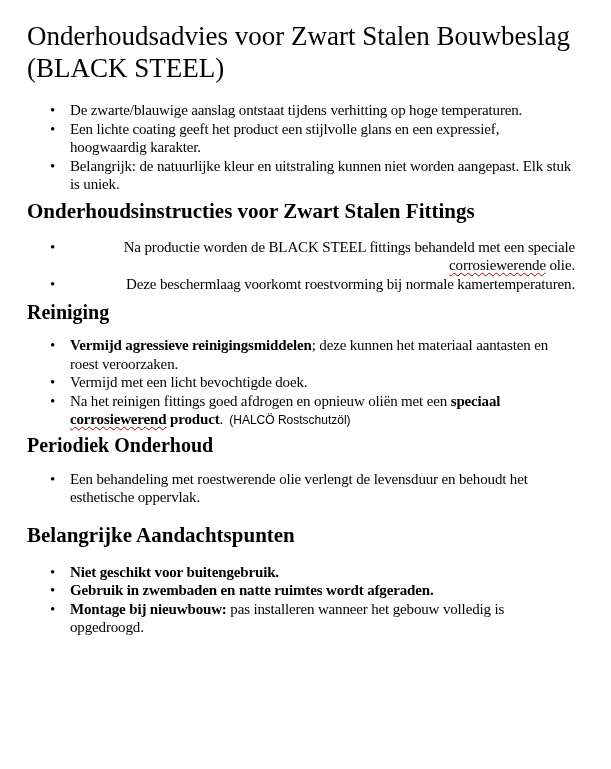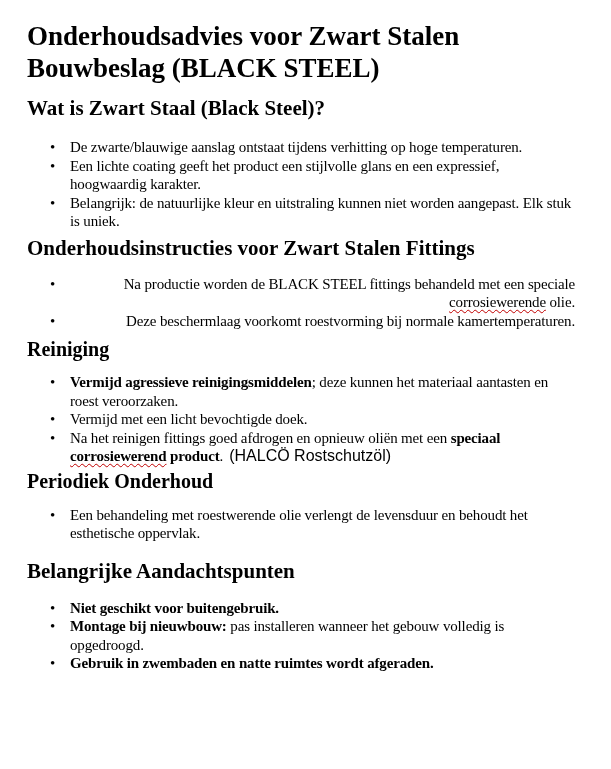--- a/index.html
+++ b/index.html
@@ -9,21 +9,21 @@
     background: #ffffff;
     color: #000000;
     font-family: "Liberation Serif", serif;
     overflow: hidden;
   }
   .page { padding: 20px 36px 0 27px; }
   h1 {
     margin: 0;
     font-size: 27px;
     line-height: 32px;
-    font-weight: bold;
+    font-weight: normal;
   }
   h2 {
     margin: 0;
     font-size: 21px;
     line-height: 25px;
     font-weight: bold;
   }
   h3 {
     margin: 0;
     font-size: 20px;
@@ -50,32 +50,31 @@
   .b { font-weight: bold; }
   .sp {
     text-decoration-line: underline;
     text-decoration-style: wavy;
     text-decoration-color: #c00000;
     text-decoration-thickness: 1px;
     text-underline-offset: 2px;
   }
   .note {
     font-family: "Liberation Sans", sans-serif;
-    font-size: 16px;
+    font-size: 12px;
     letter-spacing: 0;
     margin-left: 6px;
   }
 </style>
 </head>
 <body>
 
 <div class="page">
   <h1>Onderhoudsadvies voor Zwart Stalen Bouwbeslag (BLACK STEEL)</h1>
   <div id="doc-body">
-      <h2 style="margin-top: 12px;">Wat is Zwart Staal (Black Steel)?</h2>
       <ul style="margin-top: 17px;">
         <li><span>De zwarte/blauwige aanslag ontstaat tijdens verhitting op hoge temperaturen.</span></li>
         <li><span>Een lichte coating geeft het product een stijlvolle glans en een expressief, hoogwaardig karakter.</span></li>
         <li><span>Belangrijk: de natuurlijke kleur en uitstraling kunnen niet worden aangepast. Elk stuk is uniek.</span></li>
       </ul>
       <h2 style="margin-top: 5px;">Onderhoudsinstructies voor Zwart Stalen Fittings</h2>
       <ul style="margin-top: 14px; text-align: right;">
         <li><span>Na productie worden de BLACK STEEL fittings behandeld met een speciale </span><span class="sp">corrosiewerende</span><span> olie.</span></li>
         <li><span>Deze beschermlaag voorkomt roestvorming bij normale kamertemperaturen.</span></li>
       </ul>
@@ -85,17 +84,17 @@
         <li><span>Vermijd met een licht bevochtigde doek.</span></li>
         <li><span>Na het reinigen fittings goed afdrogen en opnieuw oliën met een </span><span class="b">speciaal </span><span class="b sp">corrosiewerend</span><span class="b"> product</span><span>.</span><span class="note">(HALCÖ Rostschutzöl)</span></li>
       </ul>
       <h3 style="margin-top: 6px;">Periodiek Onderhoud</h3>
       <ul style="margin-top: 15px;">
         <li><span>Een behandeling met roestwerende olie verlengt de levensduur en behoudt het esthetische oppervlak.</span></li>
       </ul>
       <h2 style="margin-top: 16px;">Belangrijke Aandachtspunten</h2>
       <ul style="margin-top: 15px;">
         <li><span class="b">Niet geschikt voor buitengebruik.</span></li>
+        <li><span class="b">Gebruik in zwembaden en natte ruimtes wordt afgeraden.</span></li>
         <li><span class="b">Montage bij nieuwbouw:</span><span> pas installeren wanneer het gebouw volledig is opgedroogd.</span></li>
-        <li><span class="b">Gebruik in zwembaden en natte ruimtes wordt afgeraden.</span></li>
       </ul>
     </div>
 </div>
 
 </body></html>

